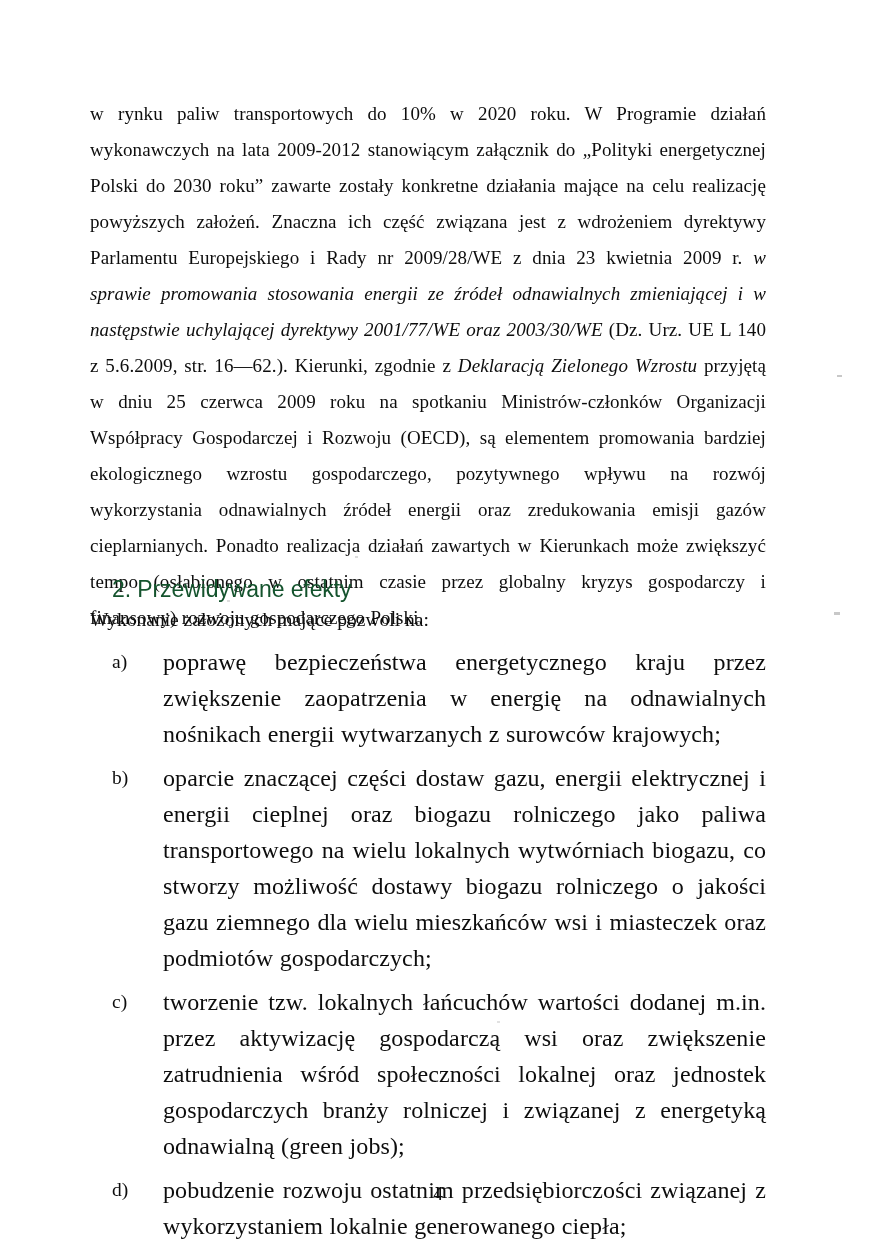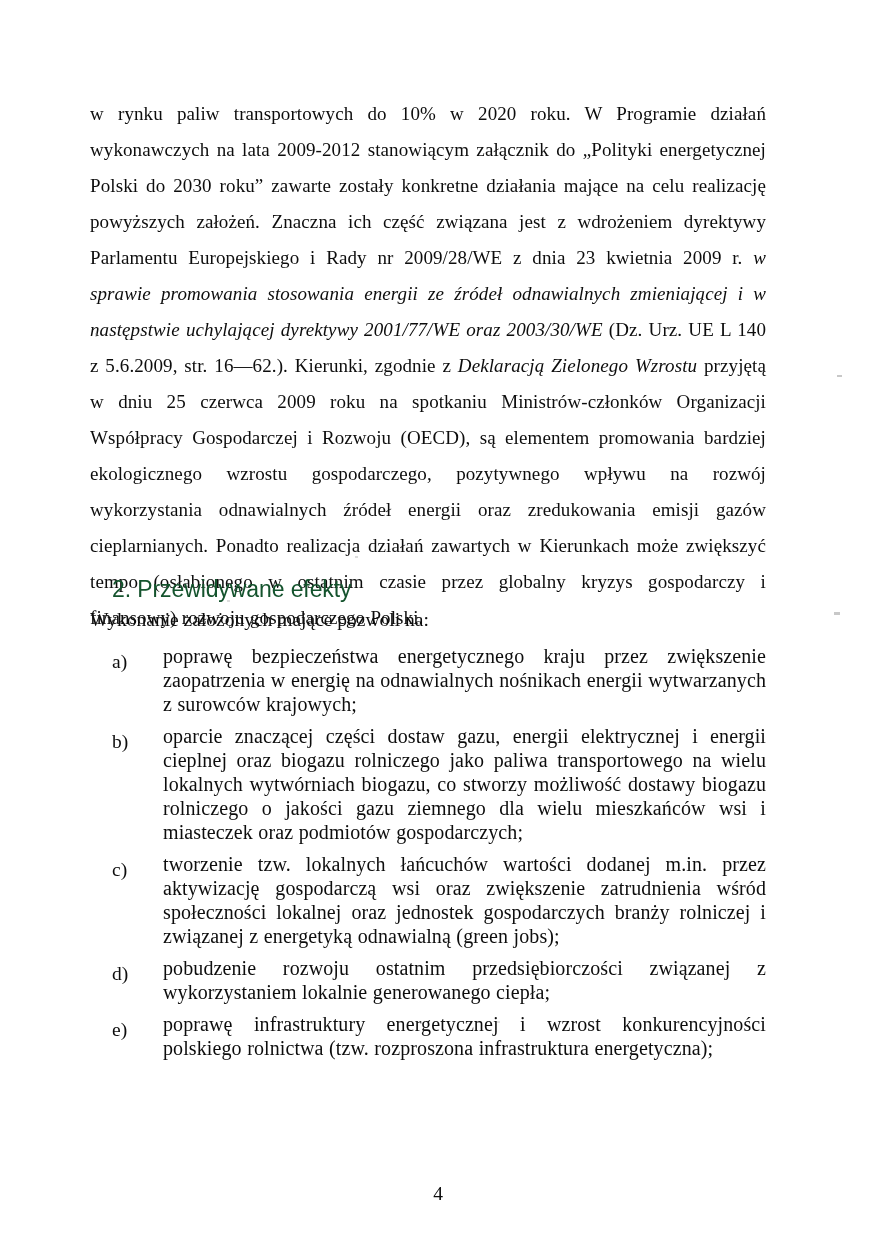--- a/index.html
+++ b/index.html
@@ -79,22 +79,22 @@
   }
 
   .list-marker {
     flex: 0 0 51px;
     font-size: 19.5px;
     line-height: 36px;
   }
 
   .list-text {
     flex: 1 1 auto;
-    font-size: 20px;
-    line-height: 24px;
+    font-size: 24px;
+    line-height: 36px;
     text-align: justify;
     text-justify: inter-word;
     letter-spacing: 0.1px;
     word-spacing: 0.4px;
   }
 
   
   .page-number {
     position: absolute;
     left: 0;

